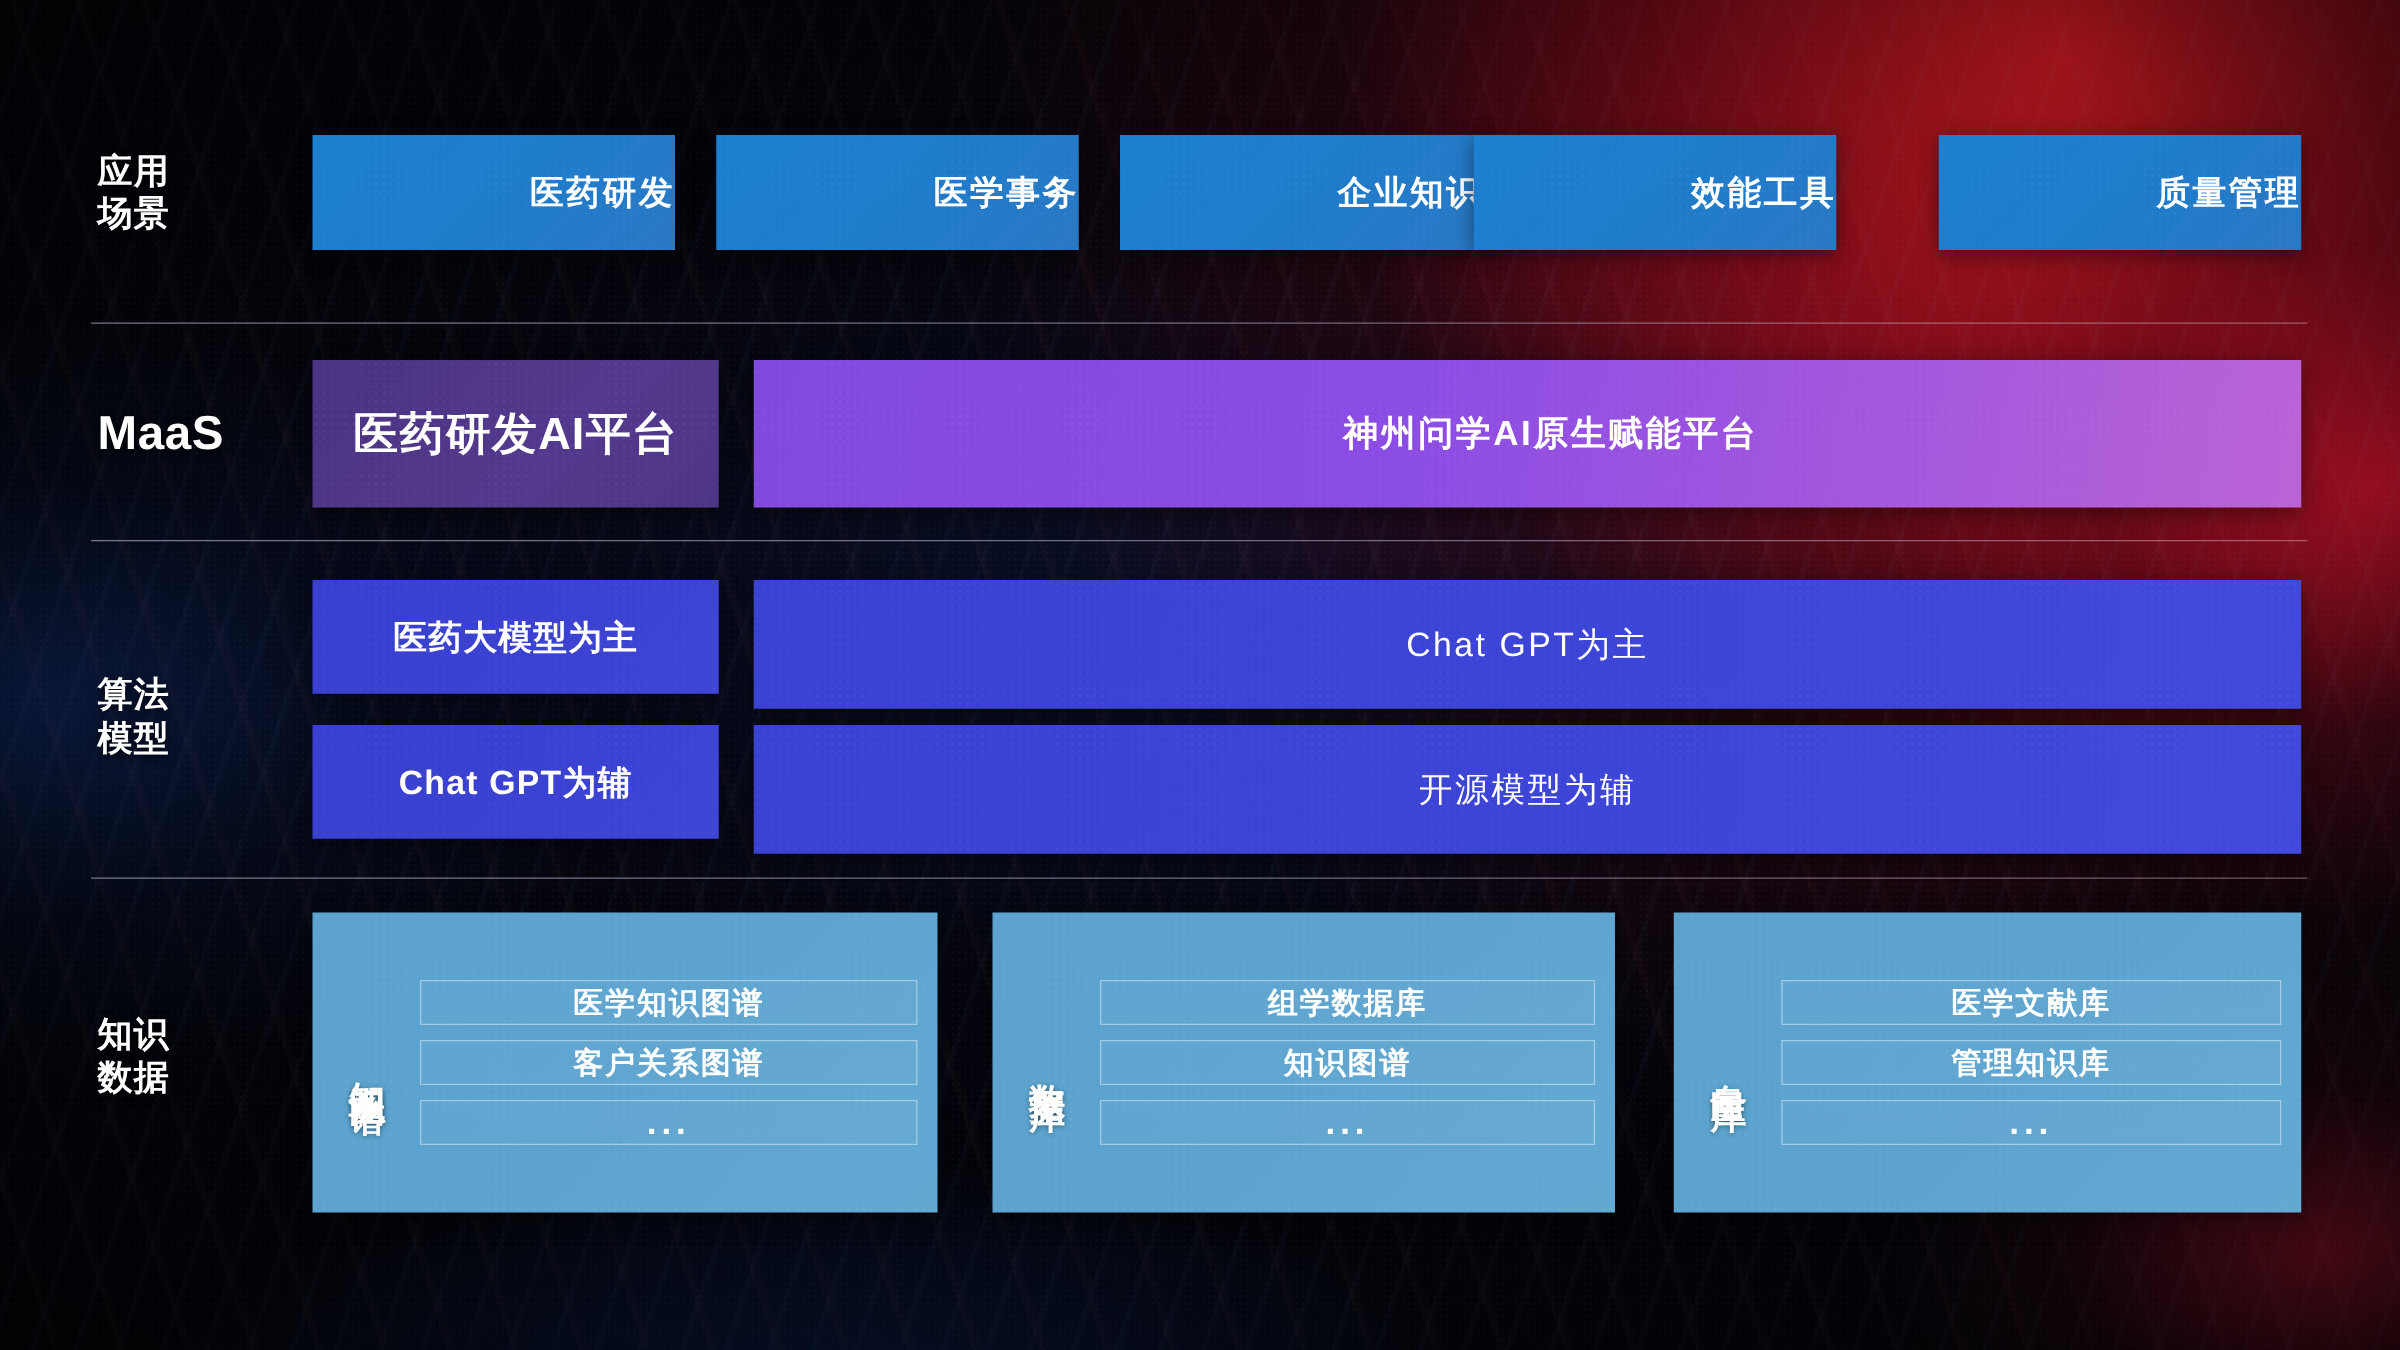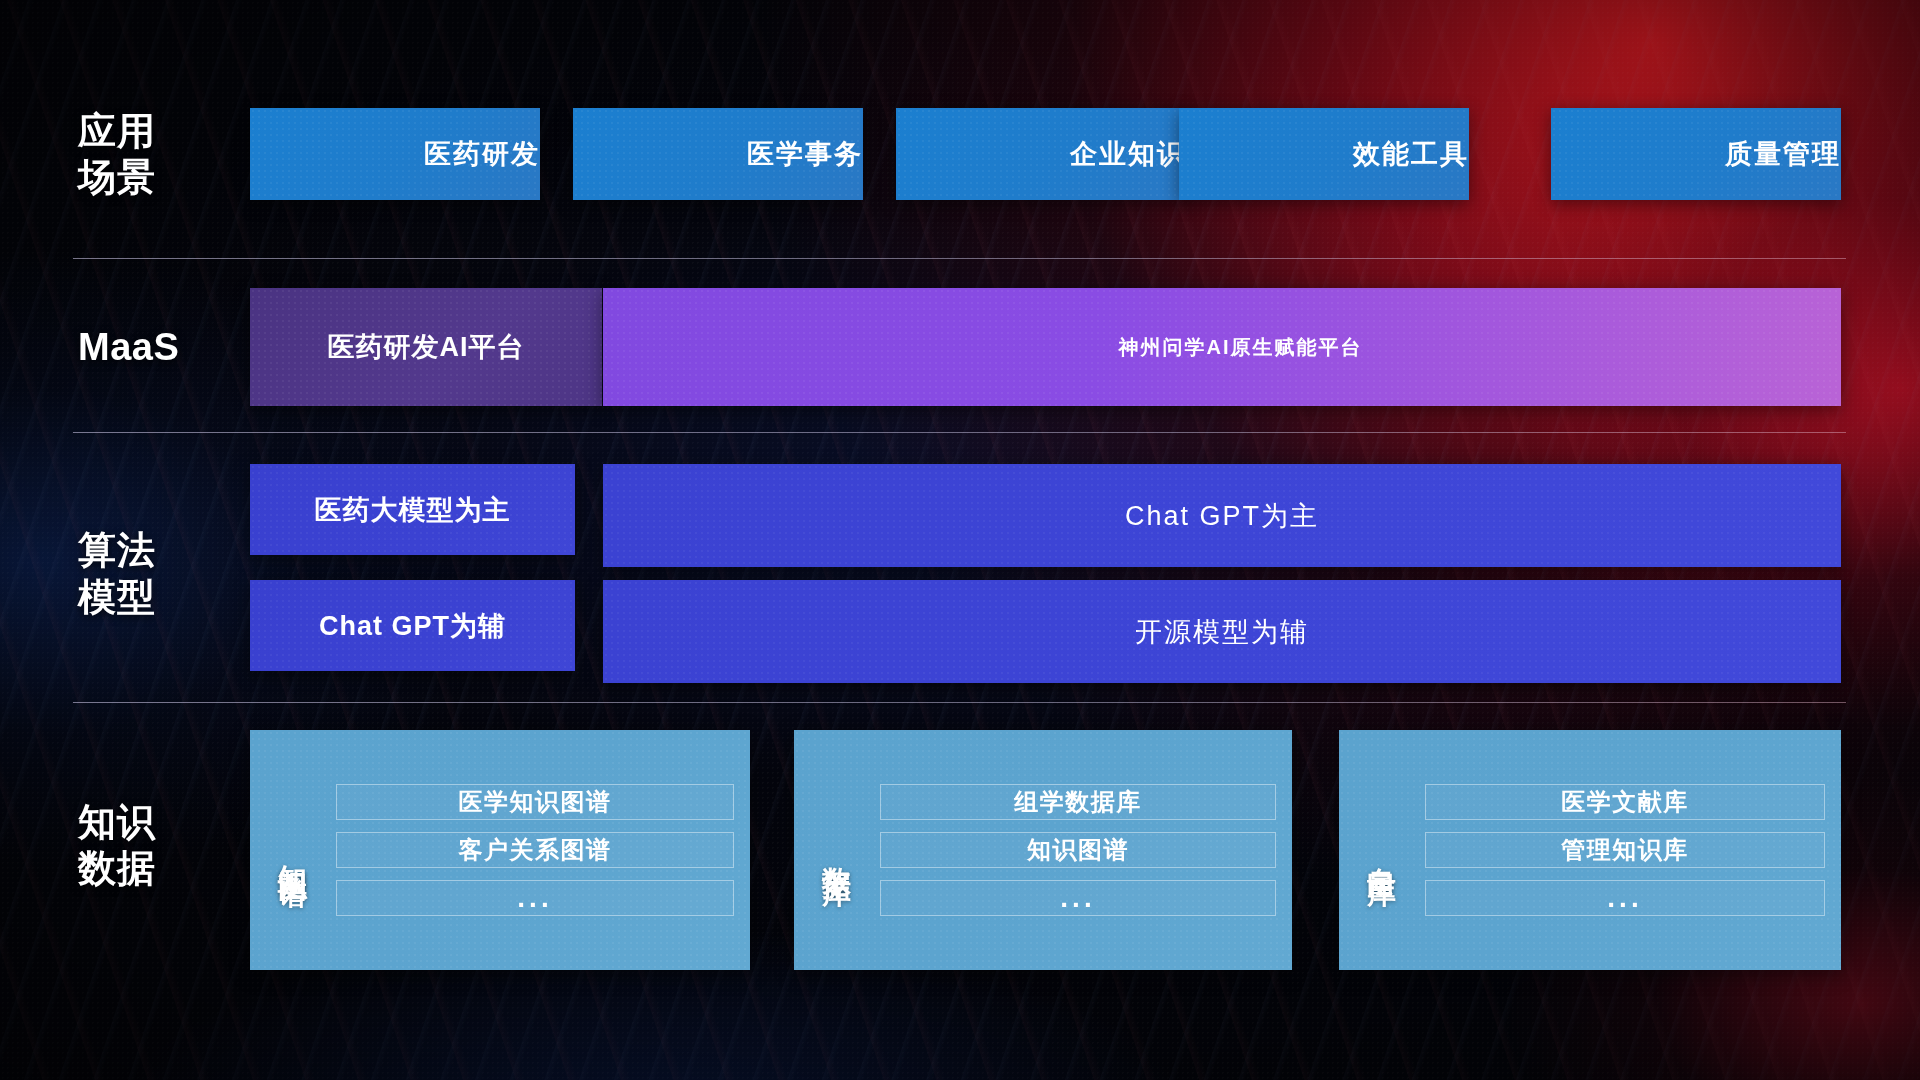--- a/index.html
+++ b/index.html
@@ -63,21 +63,21 @@
 
   
   #board { position:absolute; inset:0; }
 
   .row-label {
     position:absolute;
     left:78px;
     width:150px;
     color:#ffffff;
     font-weight:bold;
-    font-size:38px;
+    font-size:28px;
     line-height:1.22;
     letter-spacing:1px;
     text-shadow:0 2px 8px rgba(0,0,0,.8);
     display:flex;
     flex-direction:column;
     align-items:flex-start;
     justify-content:center;
   }
   .row-label.latin { font-size:38px; letter-spacing:.5px; }
 
@@ -100,31 +100,31 @@
     box-shadow:0 4px 16px rgba(0,0,0,.45);
   }
   .app-box::after{
     content:""; position:absolute; inset:0;
     background-image:radial-gradient(rgba(255,255,255,0.10) 1px, transparent 1px);
     background-size:6px 6px; opacity:.5; pointer-events:none;
   }
 
   
   .maas-dark {
-    position:absolute; top:288px; left:250px; width:352px; height:118px;
+    position:absolute; top:288px; left:250px; width:325px; height:118px;
     background:linear-gradient(135deg,#4a3382 0%,#53398d 60%,#4d3585 100%);
     display:flex; align-items:center; justify-content:center;
-    color:#fff; font-size:27px; font-weight:bold; letter-spacing:1px;
+    color:#fff; font-size:36px; font-weight:bold; letter-spacing:1px;
     box-shadow:0 4px 16px rgba(0,0,0,.45);
   }
   .maas-wide {
     position:absolute; top:288px; left:603px; width:1238px; height:118px;
     background:linear-gradient(100deg,#8149e0 0%,#8a4ce4 40%,#a357dd 72%,#b963d6 100%);
     display:flex; align-items:center; justify-content:center;
-    color:#fff; font-size:20px; font-weight:bold; letter-spacing:2px;
+    color:#fff; font-size:28px; font-weight:bold; letter-spacing:2px;
     box-shadow:0 4px 18px rgba(0,0,0,.45);
     padding-left:37px;
   }
   .maas-dark::after,.maas-wide::after{
     content:""; position:absolute; inset:0;
     background-image:radial-gradient(rgba(255,255,255,0.11) 1px, transparent 1px);
     background-size:6px 6px; opacity:.5; pointer-events:none;
   }
 
   

